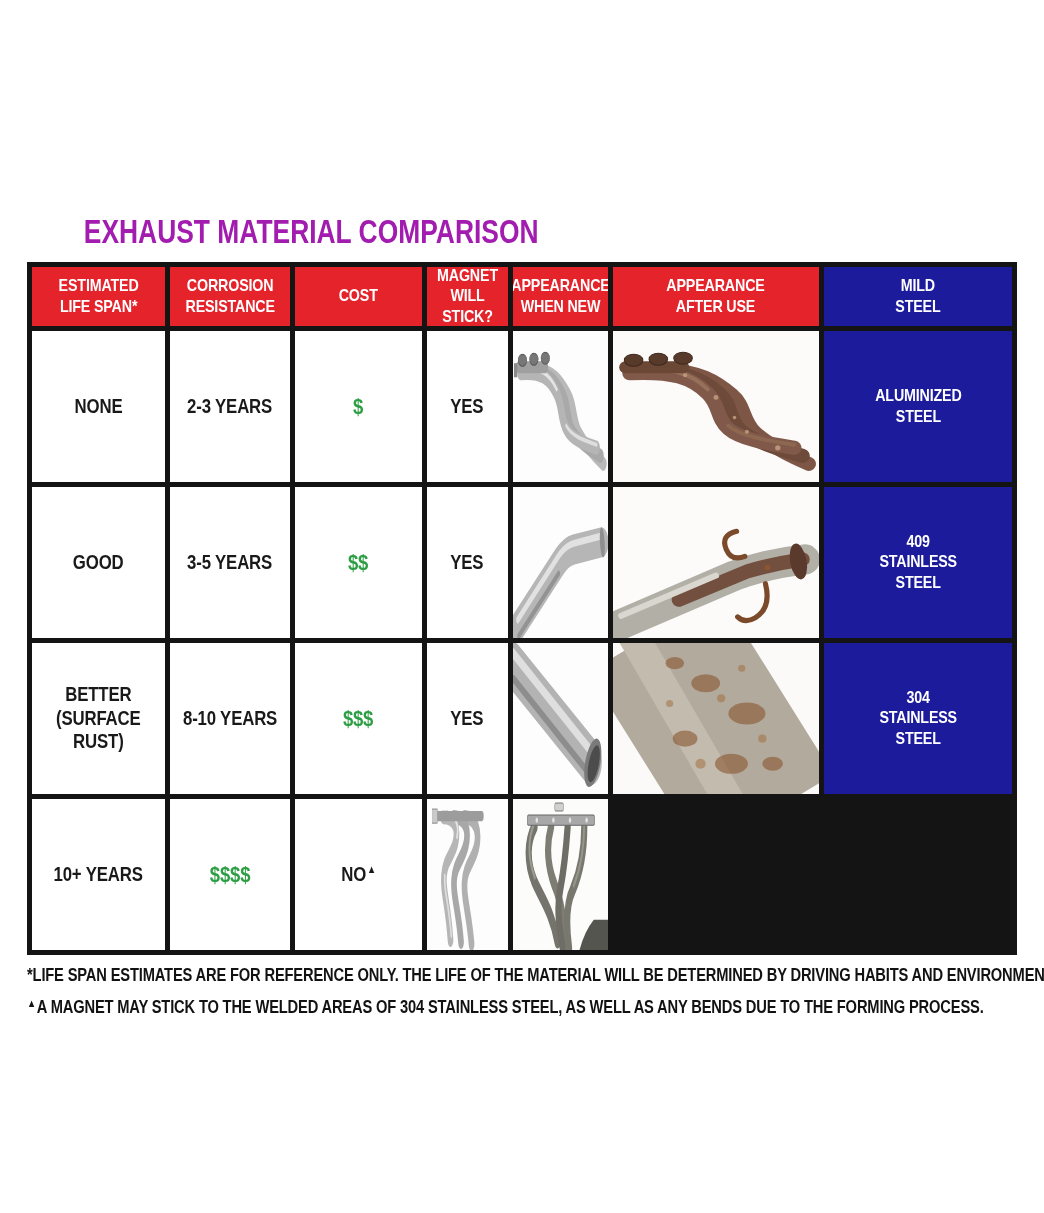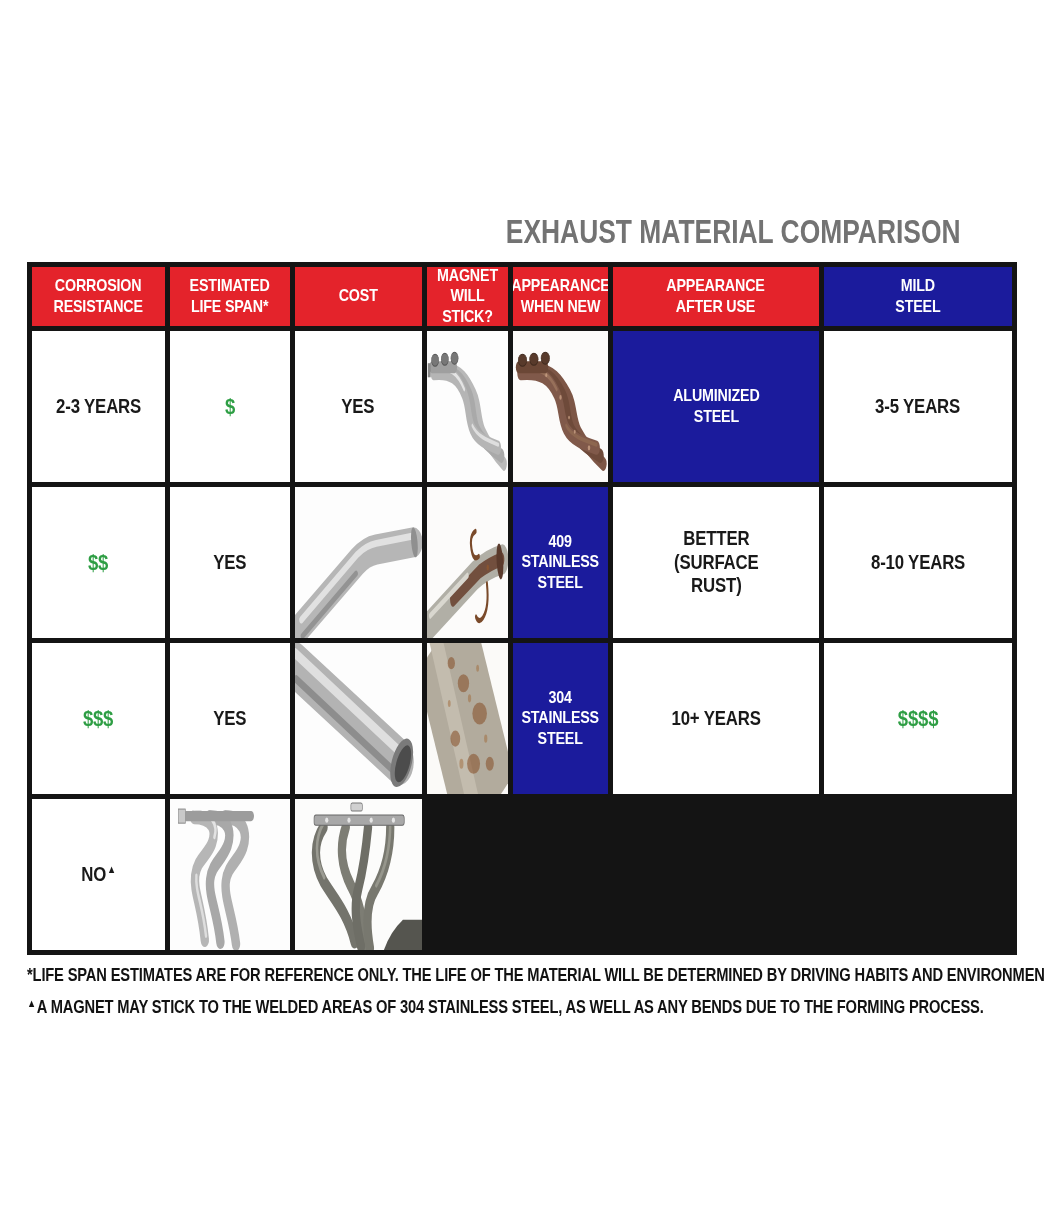--- a/index.html
+++ b/index.html
@@ -6,21 +6,21 @@
   .canvas {
     position: relative;
     width: 1044px; height: 1213px;
     margin: 0 auto;
     background: #ffffff;
     font-family: "Liberation Sans", sans-serif;
     color: #161616;
   }
   .title {
     position: absolute; left: 27px; top: 213px; width: 990px;
-    text-align: right; font-size: 33px; font-weight: bold; color: #737373;
+    text-align: left; font-size: 33px; font-weight: bold; color: #a21caf;
     line-height: 38px;
   }
   .cnd-c { display: inline-block; transform: scaleX(0.8); transform-origin: 50% 50%; white-space: nowrap; }
 
   .table {
     position: absolute; left: 27px; top: 262px;
     width: 990px; height: 693px;
     background: var(--grid-black, #141414);
     display: grid;
     grid-template-columns: 133px 120px 127px 81px 95px 206px 188px;
@@ -53,46 +53,49 @@
 
 <div class="canvas">
 
   <div class="title">
     <span class="cnd-c">EXHAUST MATERIAL COMPARISON</span>
   </div>
 
   <div class="table">
 
     <div class="cell head">
+        <span class="t">ESTIMATED
+LIFE SPAN*</span>
+      </div>
+    <div class="cell head">
         <span class="t">CORROSION
 RESISTANCE</span>
       </div>
     <div class="cell head">
-        <span class="t">ESTIMATED
-LIFE SPAN*</span>
-      </div>
-    <div class="cell head">
         <span class="t">COST</span>
       </div>
     <div class="cell head">
         <span class="t">MAGNET
 WILL STICK?</span>
       </div>
     <div class="cell head">
         <span class="t">APPEARANCE
 WHEN NEW</span>
       </div>
     <div class="cell head">
         <span class="t">APPEARANCE
 AFTER USE</span>
       </div>
 
     <div class="cell mat">
         <span class="t">MILD
 STEEL</span>
+      </div>
+    <div class="cell val">
+        <span class="t">NONE</span>
       </div>
     <div class="cell val">
         <span class="t">2-3 YEARS</span>
       </div>
     <div class="cell val cost">
         <span class="t">$</span>
       </div>
     <div class="cell val">
         <span class="t"><span>YES</span><span class="tri"></span></span>
       </div>
@@ -135,20 +138,23 @@
             <circle cx="118" cy="86" r="1.8"></circle>
         </g>
       </svg>
     </div>
 
     <div class="cell mat">
         <span class="t">ALUMINIZED
 STEEL</span>
       </div>
     <div class="cell val">
+        <span class="t">GOOD</span>
+      </div>
+    <div class="cell val">
         <span class="t">3-5 YEARS</span>
       </div>
     <div class="cell val cost">
         <span class="t">$$</span>
       </div>
     <div class="cell val">
         <span class="t"><span>YES</span><span class="tri"></span></span>
       </div>
     <div class="cell photo" aria-label="new aluminized steel bent exhaust pipe">
       <svg viewBox="0 0 200 150" preserveAspectRatio="none">

